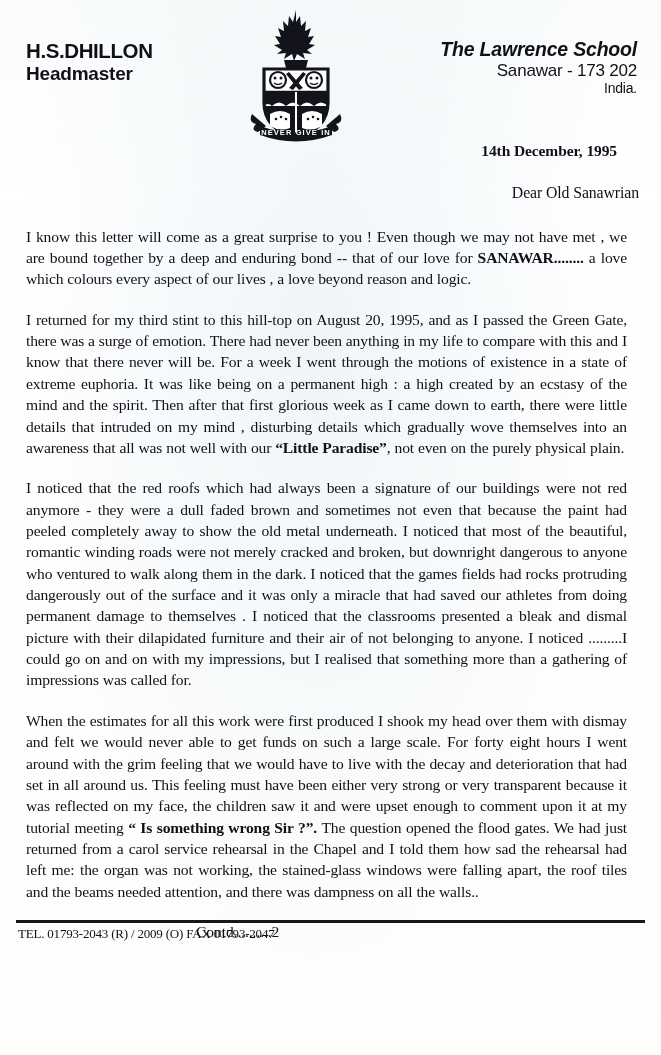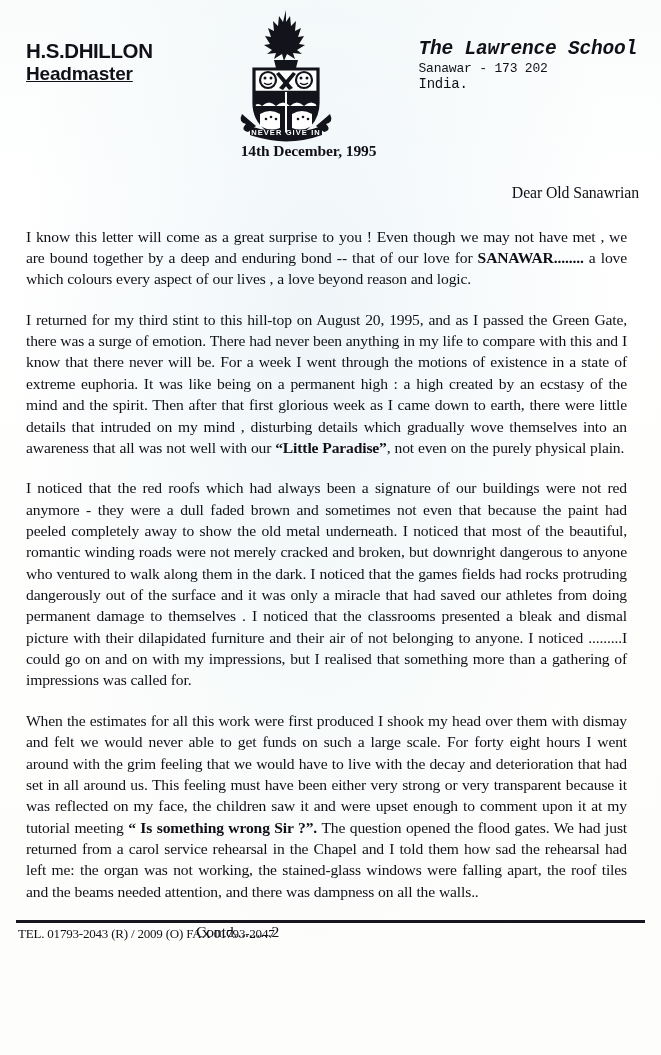--- a/index.html
+++ b/index.html
@@ -40,48 +40,48 @@
     box-sizing: border-box;
   }
   .lh-left {
     font-family: "Liberation Sans", "DejaVu Sans", sans-serif;
     font-weight: bold;
     line-height: 1.12;
     padding-top: 10px;
     white-space: nowrap;
   }
   .lh-name { font-size: 20.5px; letter-spacing: -0.4px; }
-  .lh-role { font-size: 19px; letter-spacing: -0.2px; text-decoration: underline; }
+  .lh-role { font-size: 19px; letter-spacing: -0.2px; }
 
   .lh-crest {
     width: 104px;
     display: flex;
     justify-content: flex-end;
     margin-top: -24px;
   }
   .lh-right {
-    text-align: left;
-    font-family: Liberation Mono, monospace;
+    text-align: right;
+    font-family: Liberation Sans, sans-serif;
     padding-top: 8px;
     padding-right: 2px;
     line-height: 1.16;
     white-space: nowrap;
   }
   .lh-school {
     font-size: 19.5px;
     font-weight: bold;
     font-style: italic;
     letter-spacing: -0.2px;
   }
-  .lh-addr1 { font-size: 13px; letter-spacing: -0.2px; }
+  .lh-addr1 { font-size: 17px; letter-spacing: -0.2px; }
   .lh-addr2 { font-size: 14px; letter-spacing: -0.2px; }
 
   
   .date-line {
-    text-align: center;
+    text-align: right;
     padding: 30px 44px 0 0;
     font-size: 15.5px;
     font-weight: bold;
     letter-spacing: -0.1px;
   }
 
   
   .letter-body {
     padding: 22px 22px 0 26px;
     font-size: 15.6px;

